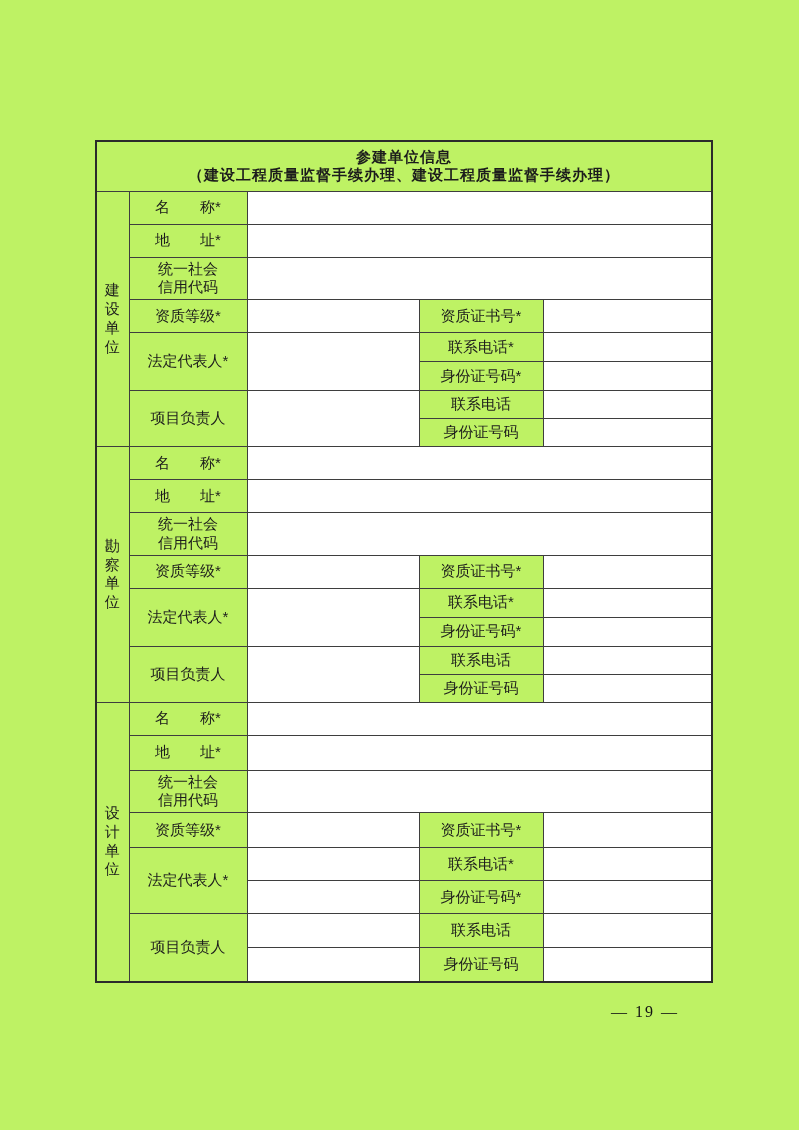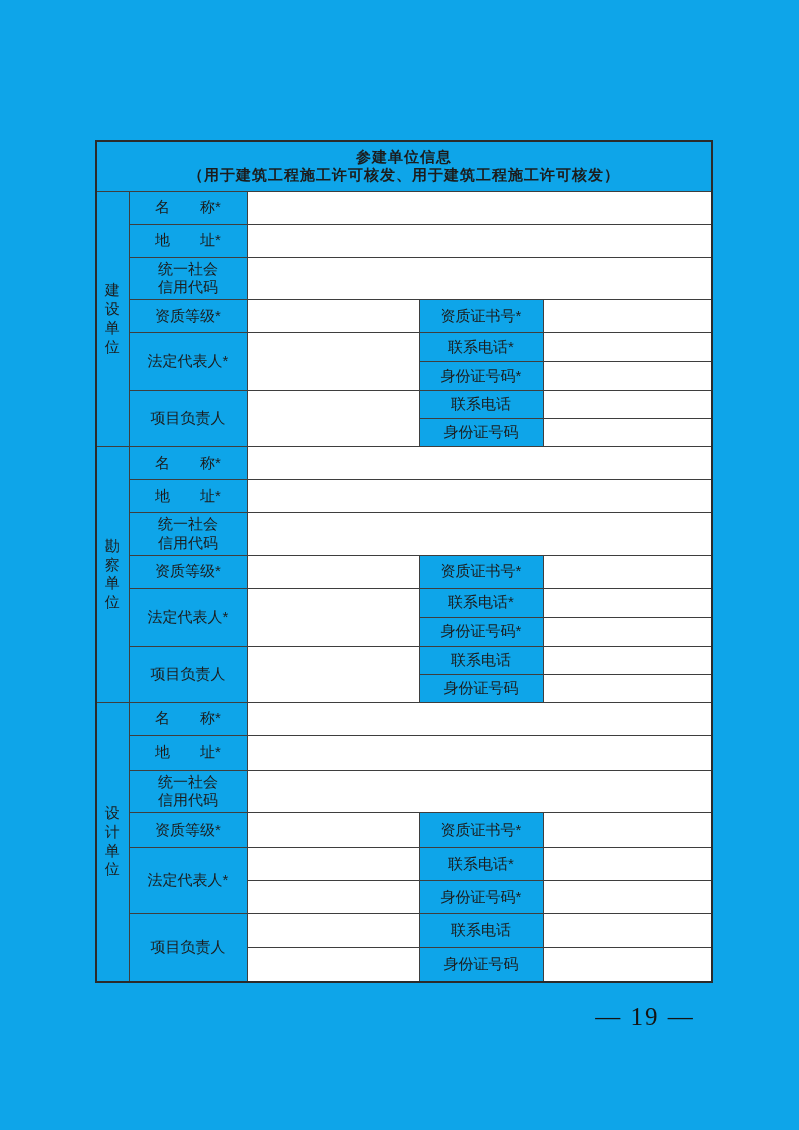--- a/index.html
+++ b/index.html
@@ -5,21 +5,21 @@
   html, body {
     margin: 0; padding: 0;
     width: 799px; height: 1130px;
     background: #ffffff;
     font-family: "Liberation Sans", sans-serif;
     color: #1c1c1c;
   }
   .page {
     position: relative;
     width: 799px; height: 1130px;
-    background: #0ea5e9;
+    background: #bef264;
     overflow: hidden;
   }
   table.form {
     position: absolute;
     left: 95px; top: 140px;
     border-collapse: collapse;
     table-layout: fixed;
     width: 616px;
     border: 2px solid #2b2b2b;
   }
@@ -56,21 +56,21 @@
   tr.h35 { height: 35px; }
   tr.h39 { height: 39px; }
   tr.h40 { height: 40px; }
   tr.hHead { height: 50px; }
   .pagenum {
     position: absolute;
     left: 585px; top: 1003px;
     width: 120px;
     text-align: center;
     font-family: "Liberation Serif", serif;
-    font-size: 25px;
+    font-size: 16px;
     color: #141414;
     letter-spacing: 2px;
   }
 </style>
 </head>
 <body>
 
 <div class="page">
 
   <table class="form">
@@ -79,21 +79,21 @@
       <col style="width:118px">
       <col style="width:172px">
       <col style="width:124px">
       <col style="width:169px">
     </colgroup>
 
     <tbody>
         <tr class="hHead">
       <td class="hdr" colspan="5">
         <div>参建单位信息</div>
-        <div>（用于建筑工程施工许可核发、用于建筑工程施工许可核发）</div>
+        <div>（建设工程质量监督手续办理、建设工程质量监督手续办理）</div>
       </td>
     </tr>
 
     <tr class="h33">
       <td class="seccol pre" rowspan="8">建
 设
 单
 位</td>
       <td class="lbl">名　　称*</td>
       <td class="val" colspan="3"></td>

